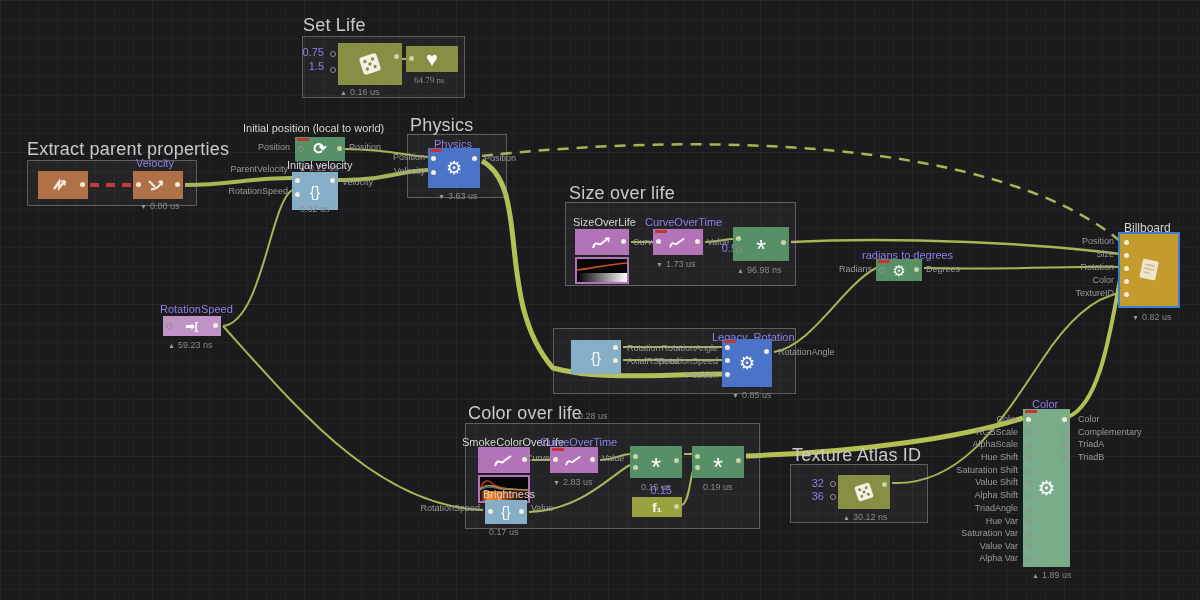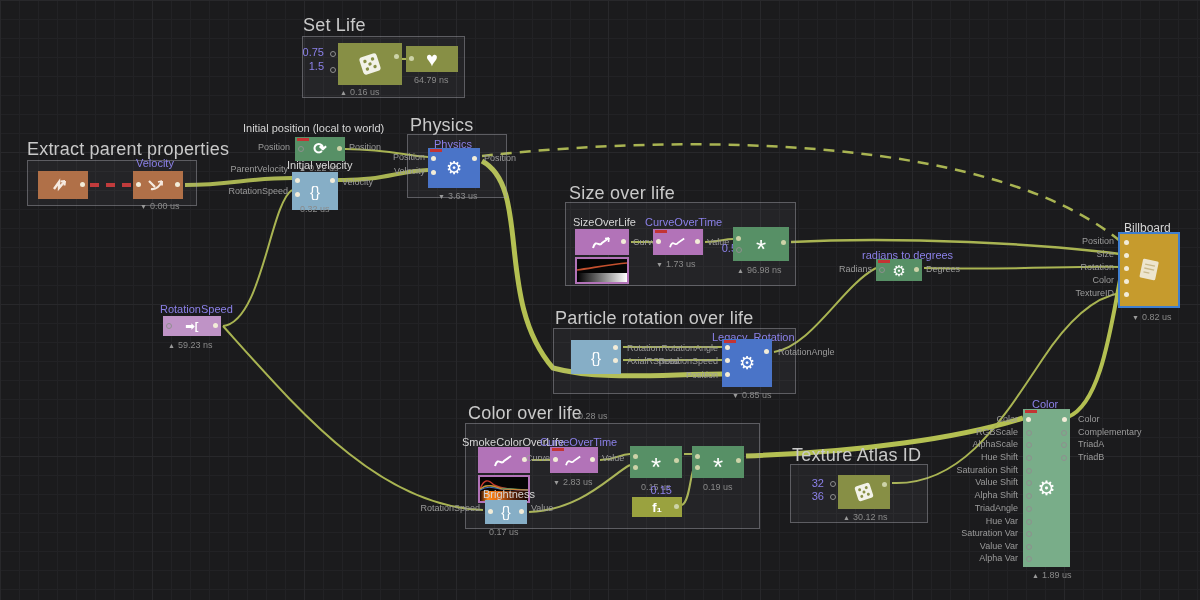--- a/index.html
+++ b/index.html
@@ -87,21 +87,20 @@
 
   <div class="gtitle" style="left:27px;top:139px;">Extract parent properties</div>
   <div class="grp" style="left:27px;top:160px;width:170px;height:46px;"></div>
 
   <div class="gtitle" style="left:410px;top:115px;">Physics</div>
   <div class="grp" style="left:407px;top:134px;width:100px;height:64px;"></div>
 
   <div class="gtitle" style="left:569px;top:183px;">Size over life</div>
   <div class="grp" style="left:565px;top:202px;width:231px;height:84px;"></div>
 
-  <div class="gtitle" style="left:555px;top:308px;">Particle rotation over life</div>
   <div class="grp" style="left:553px;top:328px;width:243px;height:66px;"></div>
 
   <div class="gtitle" style="left:468px;top:403px;">Color over life</div>
   <div class="grp" style="left:465px;top:423px;width:295px;height:106px;"></div>
 
   <div class="gtitle" style="left:792px;top:445px;">Texture Atlas ID</div>
   <div class="grp" style="left:790px;top:464px;width:138px;height:59px;"></div>
 
   <div class="val" style="left:298px;top:46px;width:26px;">0.75</div>
   <div class="val" style="left:298px;top:60px;width:26px;">1.5</div>
@@ -119,21 +118,21 @@
         </g>
       </svg>
     <span class="pt" style="right:3px;top:11px;"></span>
   </div>
   <div class="tm" style="left:340px;top:87px;"><span class="tri">▲</span><span>0.16 us</span></div>
 
   <div class="n" style="left:406px;top:46px;width:52px;height:26px;background:#878f45;">
     <span class="pt" style="left:3px;top:10px;"></span>
     <span class="glyph" style="font-size:20px;">♥</span>
   </div>
-  <div class="tm" style="left:414px;top:75px;">64.79 ns</div>
+  <div class="tm" style="left:414px;top:75px;font-family:Liberation Serif, serif;">64.79 ns</div>
 
   <div class="n" style="left:38px;top:171px;width:50px;height:28px;background:#b07048;">
     <svg width="22" height="16" viewBox="0 0 22 16">
       <path d="M2,12 L7,5 L7,11 L13,4" stroke="#f5e9df" stroke-width="2.4" fill="none"></path>
       <path d="M13,4 l-4.5,0.5 M13,4 l-0.5,4.5" stroke="#f5e9df" stroke-width="2" fill="none"></path>
       </svg>
     <span class="pt w" style="right:3px;top:11px;"></span>
   </div>
   <div class="ntitle" style="left:136px;top:157px;">Velocity</div>
   <div class="n" style="left:133px;top:171px;width:50px;height:28px;background:#b07048;">

